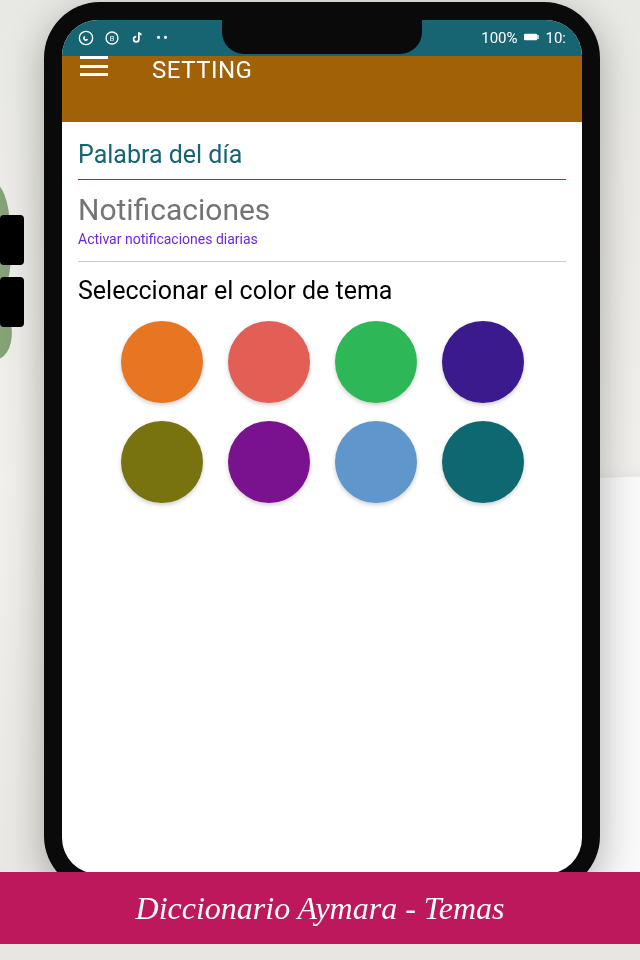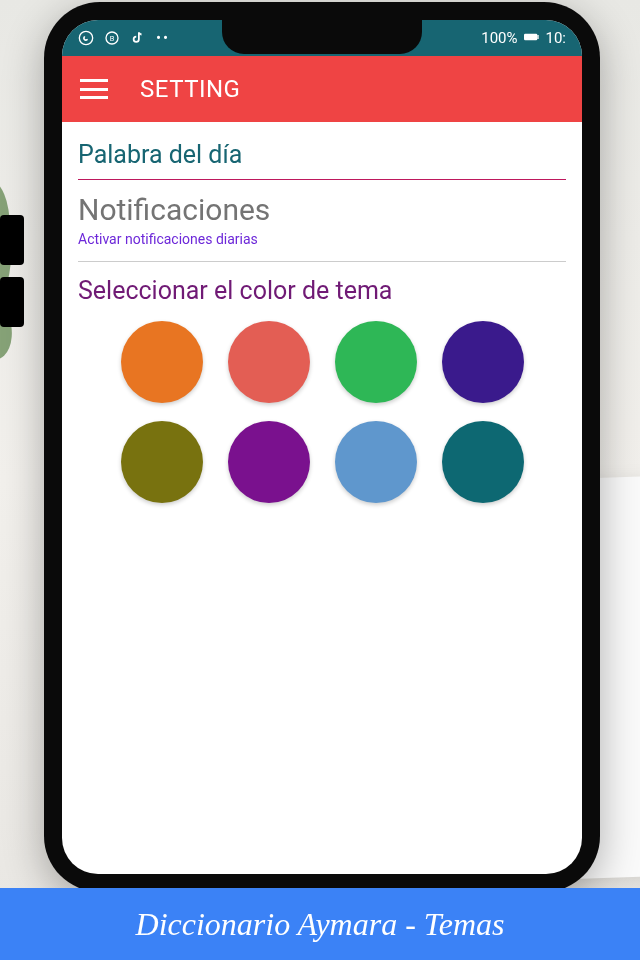--- a/index.html
+++ b/index.html
@@ -85,55 +85,54 @@
     justify-content: space-between;
     padding: 0 16px;
     color: #fff;
     font-size: 15px;
   }
   .status-left { display: flex; gap: 10px; align-items: center; }
   .status-right { display: flex; gap: 6px; align-items: flex-start; }
   .status-icon { width: 16px; height: 16px; display: inline-flex; align-items: center; justify-content: center; }
   .app-bar {
     height: 66px;
-    background: #ef4444;
+    background: #a16207;
     display: flex;
-    align-items: center;
     padding: 0 18px;
-    gap: 32px;
+    gap: 44px;
   }
   .hamburger { width: 28px; height: 20px; display: flex; flex-direction: column; justify-content: space-between; cursor: pointer; }
   .hamburger-line { height: 3px; background: #fff; }
   .app-title { color: #fff; font-size: 24px; font-weight: 400; letter-spacing: 0.5px; }
   .content { padding: 12px 16px; }
   .section-header {
     color: #176572;
     font-size: 25px;
     font-weight: 400;
     padding: 6px 0 10px 0;
     border-bottom: 1px solid #be185d;
   }
   .list-item { padding: 12px 0 14px 0; border-bottom: 1px solid #ccc; }
   .item-title { color: #747474; font-size: 30px; font-weight: 400; }
   .item-subtitle { color: #6d28d9; font-size: 14px; margin-top: 4px; }
-  .theme-label { color: #701a75; font-size: 25px; font-weight: 400; padding: 14px 0 8px 0; }
+  .theme-label { color: #000000; font-size: 25px; font-weight: 400; padding: 14px 0 8px 0; }
   .swatch-grid {
     display: grid;
     grid-template-columns: repeat(4, 1fr);
     gap: 18px 12px;
     padding: 8px 36px;
   }
   .swatch { width: 82px; height: 82px; border-radius: 50%; box-shadow: 0 2px 4px rgba(0,0,0,0.2); cursor: pointer; justify-self: center; }
   .bottom-banner {
     position: absolute;
-    bottom: 0;
+    bottom: 16px;
     left: 0;
     width: 640px;
     height: 72px;
-    background: #3b82f6;
+    background: #be185d;
     display: flex;
     align-items: center;
     justify-content: center;
     color: #fff;
     font-size: 32px;
     font-style: italic;
     font-family: Georgia, serif;
   }
 </style>
 </head>

